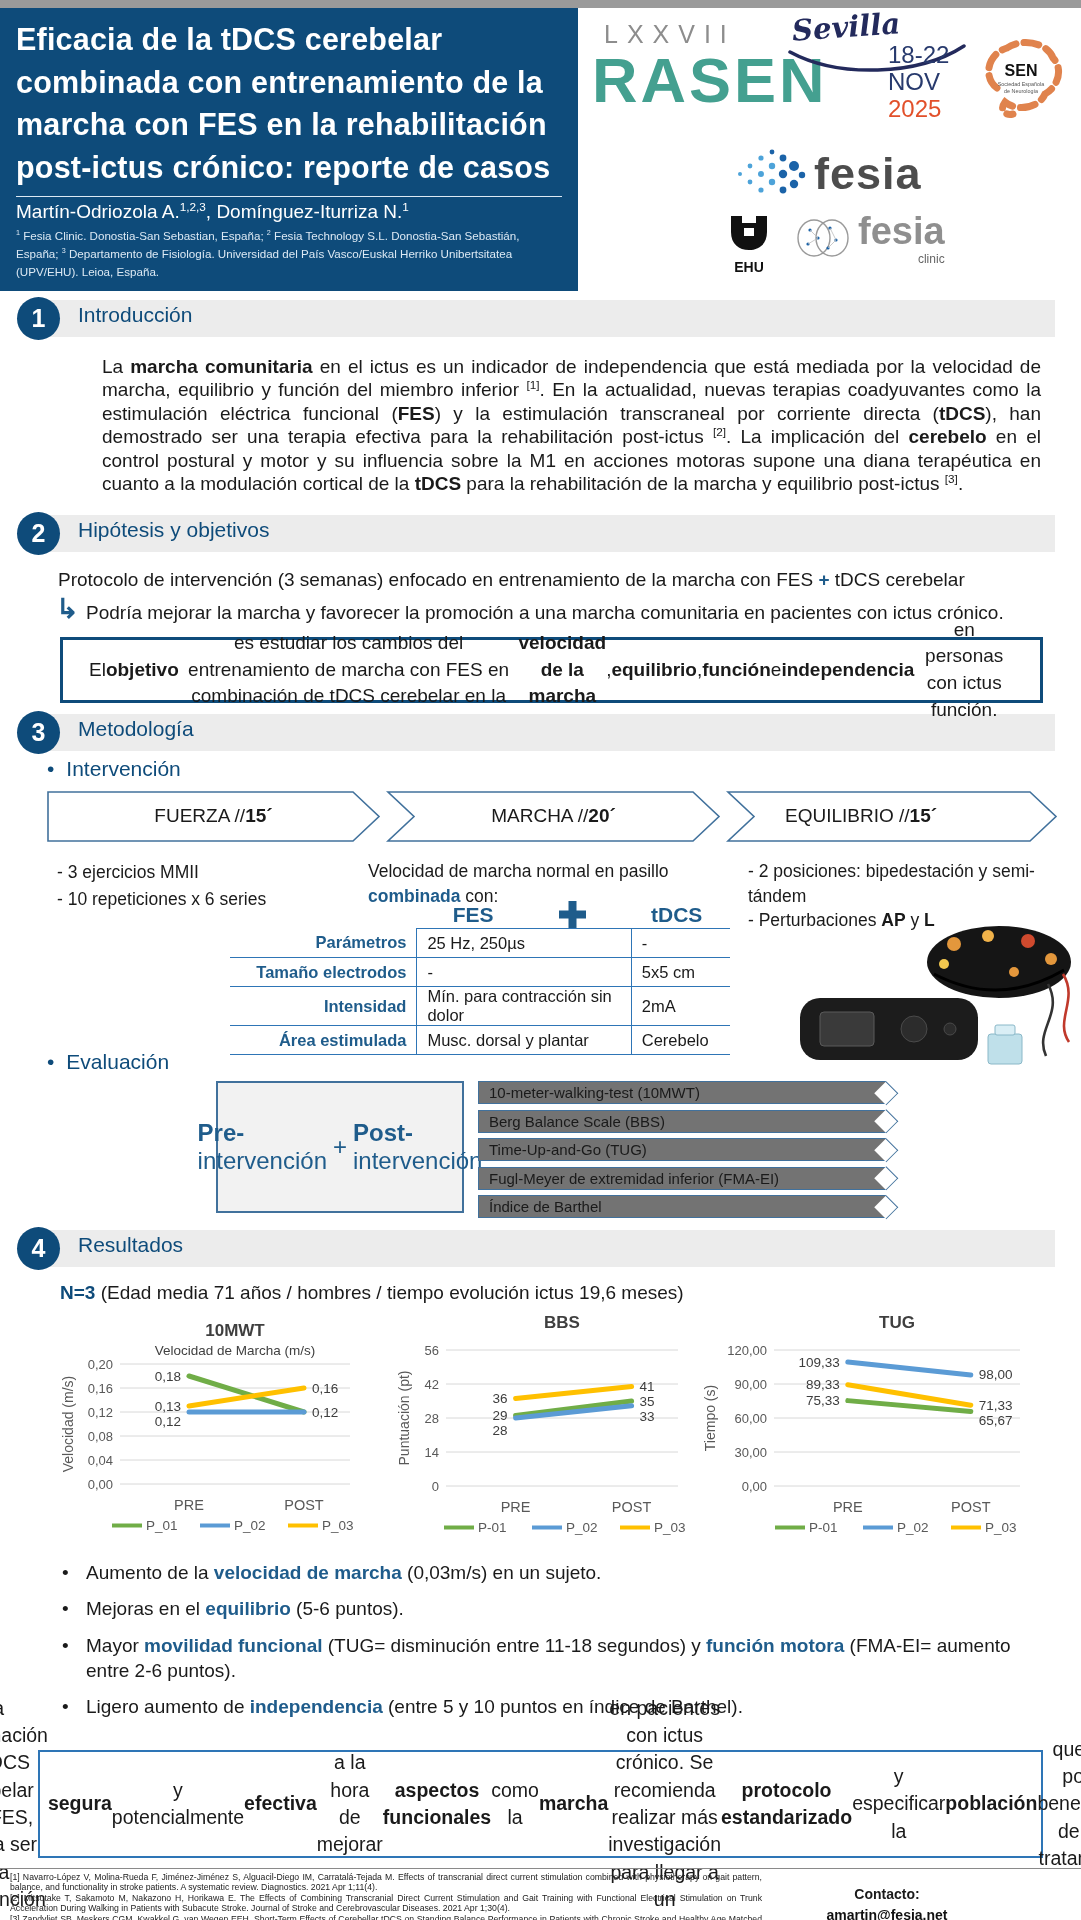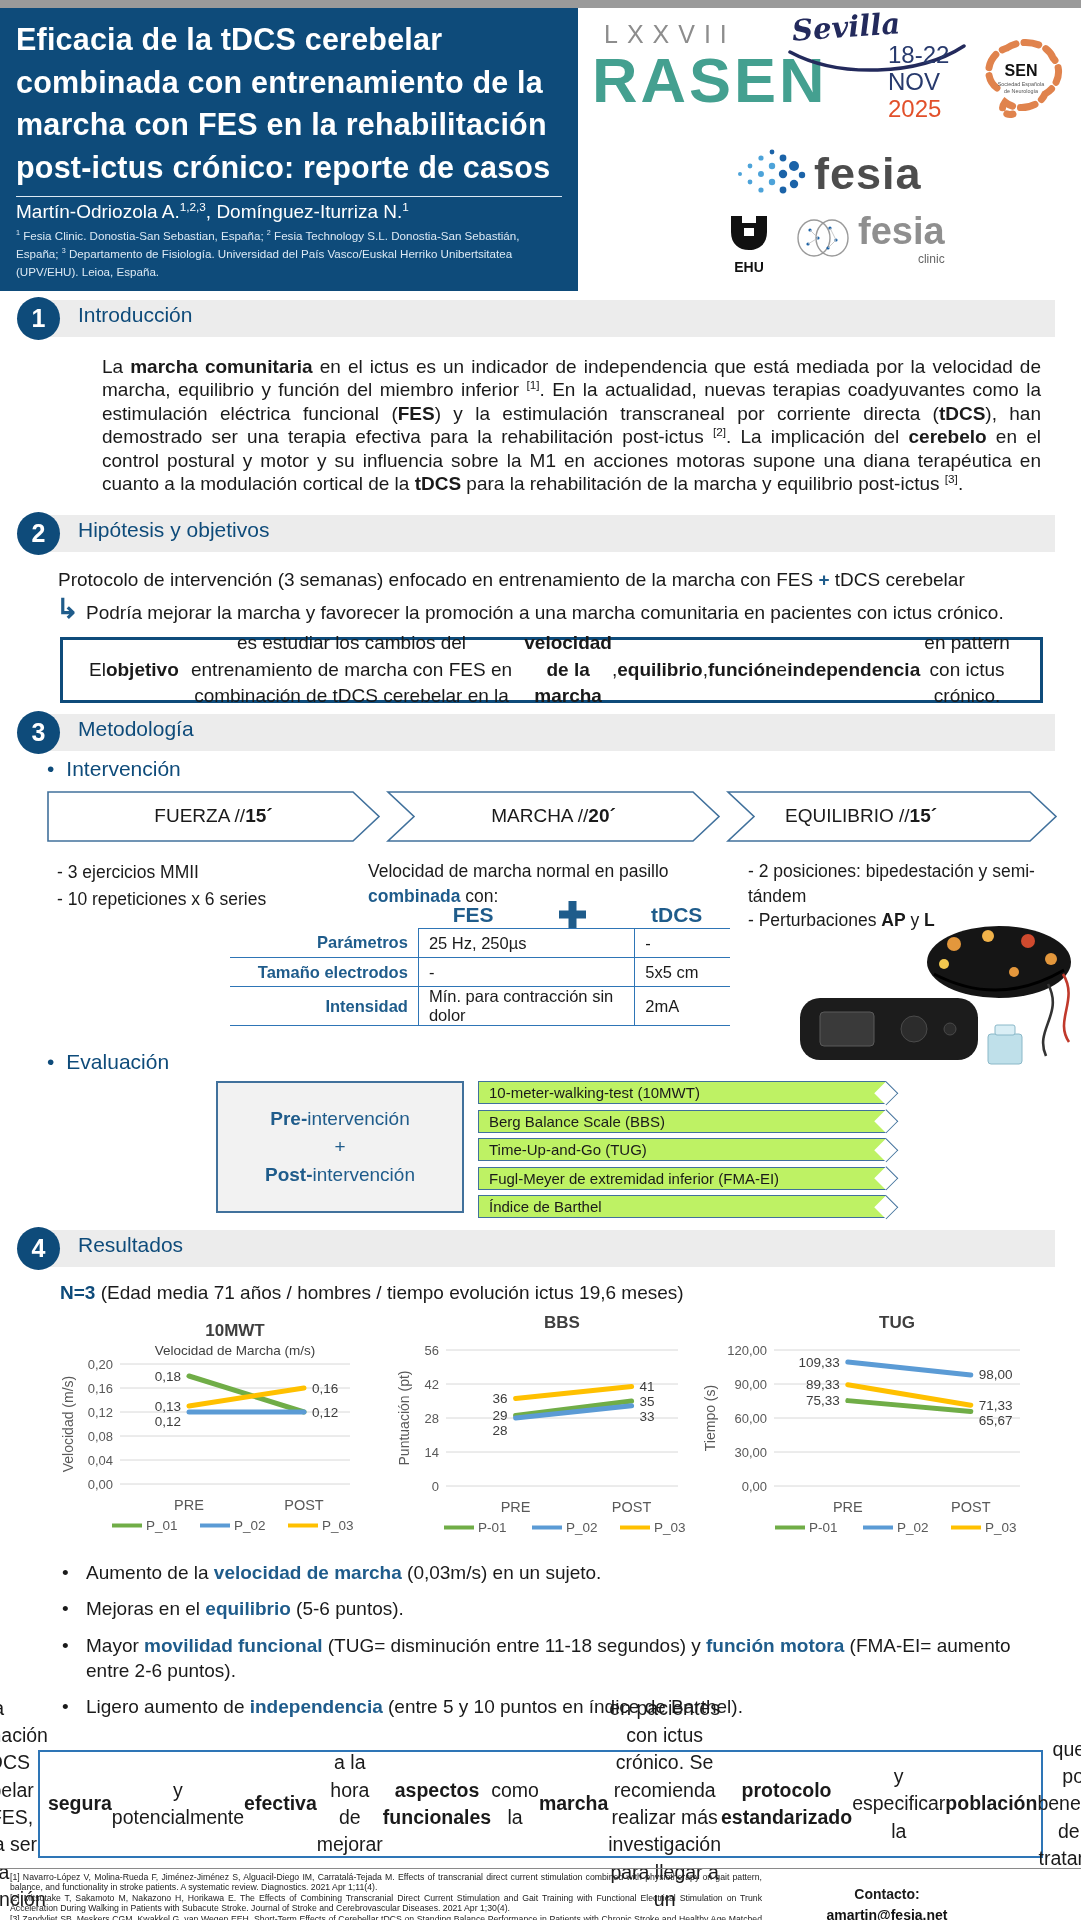--- a/index.html
+++ b/index.html
@@ -67,26 +67,26 @@
   .ptable td{height:28px;border-top:1.6px solid #2e75b6;font-size:16.5px;padding:0 10px;}
   .ptable tr:last-child td{border-bottom:1.6px solid #2e75b6;}
   .ptable td.lbl{width:178px;text-align:right;color:#1f5c8b;font-weight:bold;border-top-color:#2e75b6;}
   .ptable td.v1{width:210px;border-left:1.6px solid #2e75b6;border-right:1.6px solid #2e75b6;}
   .ptable td.v2{width:80px;}
   .ptable tr:first-child td.lbl{border-top:none;}
 
   .devices{position:absolute;left:792px;top:912px;}
 
   .prepost{position:absolute;left:216px;top:1073px;width:248px;height:132px;background:#f2f2f2;border:2px solid #41719c;
-           display:flex;flex-direction:column;align-items:center;justify-content:center;gap:6px;
-           font-size:19px;color:#1f5c8b;box-sizing:border-box;}
+           display:flex;flex-direction:row;align-items:center;justify-content:center;gap:6px;
+           font-size:24px;color:#1f5c8b;box-sizing:border-box;}
   .prepost b{font-weight:bold;}
 
   .tests{position:absolute;left:478px;top:1073px;width:408px;}
-  .test-chev{position:relative;height:21px;margin-bottom:5.5px;background:#bef264;border:1.3px solid #41719c;border-right:none;
+  .test-chev{position:relative;height:21px;margin-bottom:5.5px;background:#737373;border:1.3px solid #41719c;border-right:none;
              display:flex;align-items:center;padding-left:10px;font-size:15px;}
   .test-chev::after{content:"";position:absolute;right:-8px;top:50%;width:15.5px;height:15.5px;
              transform:translateY(-50%) rotate(45deg);border-top:1.3px solid #41719c;border-right:1.3px solid #41719c;background:#fff;}
 
   .n-line{position:absolute;left:60px;top:1274px;font-size:19px;}
   .chart{position:absolute;}
 
   .res-bullets{position:absolute;left:60px;top:1552px;right:56px;}
   .res-li{position:relative;padding-left:26px;font-size:19px;line-height:1.33;margin-bottom:11px;}
   .res-li .blt{position:absolute;left:2px;top:0;}
@@ -218,21 +218,21 @@
       <span>El </span>
       <span style="font-weight: bold;">objetivo</span>
       <span> es estudiar los cambios del entrenamiento de marcha con FES en combinación de tDCS cerebelar en la </span>
       <span style="font-weight: bold;">velocidad de la marcha</span>
       <span>, </span>
       <span style="font-weight: bold;">equilibrio</span>
       <span>, </span>
       <span style="font-weight: bold;">función</span>
       <span> e </span>
       <span style="font-weight: bold;">independencia</span>
-      <span> en pattern con ictus crónico.</span>
+      <span> en personas con ictus función.</span>
     </div>
 
   <div class="sub-bullet" style="top:749px">
     <span class="blt">•</span><span>Intervención</span>
   </div>
 
   <svg class="steps-svg" width="1012" height="51">
     <polygon points="1,1 306,1 332,25.5 306,50 1,50" fill="#fff" stroke="#41719c" stroke-width="1.6"></polygon>
     <polygon points="341,1 646,1 672,25.5 646,50 341,50 367,25.5" fill="#fff" stroke="#41719c" stroke-width="1.6"></polygon>
     <polygon points="681,1 983,1 1009,25.5 983,50 681,50 707,25.5" fill="#fff" stroke="#41719c" stroke-width="1.6"></polygon>
@@ -281,20 +281,25 @@
     </tr>
     <tr>
       <td class="lbl">Tamaño electrodos</td>
       <td class="v1">-</td>
       <td class="v2">5x5 cm</td>
     </tr>
     <tr>
       <td class="lbl">Intensidad</td>
       <td class="v1">Mín. para contracción sin dolor</td>
       <td class="v2">2mA</td>
+    </tr>
+    <tr>
+      <td class="lbl">Área estimulada</td>
+      <td class="v1">Musc. dorsal y plantar</td>
+      <td class="v2">Cerebelo</td>
     </tr>
   </tbody>
     </table>
 
   <div class="devices">
     <svg width="286" height="162" viewBox="0 0 286 162">
       <ellipse cx="207" cy="42" rx="72" ry="36" fill="#151515"></ellipse>
       <path d="M142 54 Q207 88 272 50" stroke="#000" stroke-width="3" fill="none"></path>
       <circle cx="162" cy="24" r="7" fill="#e3973c"></circle>
         <circle cx="196" cy="16" r="6" fill="#f0b24a"></circle>

